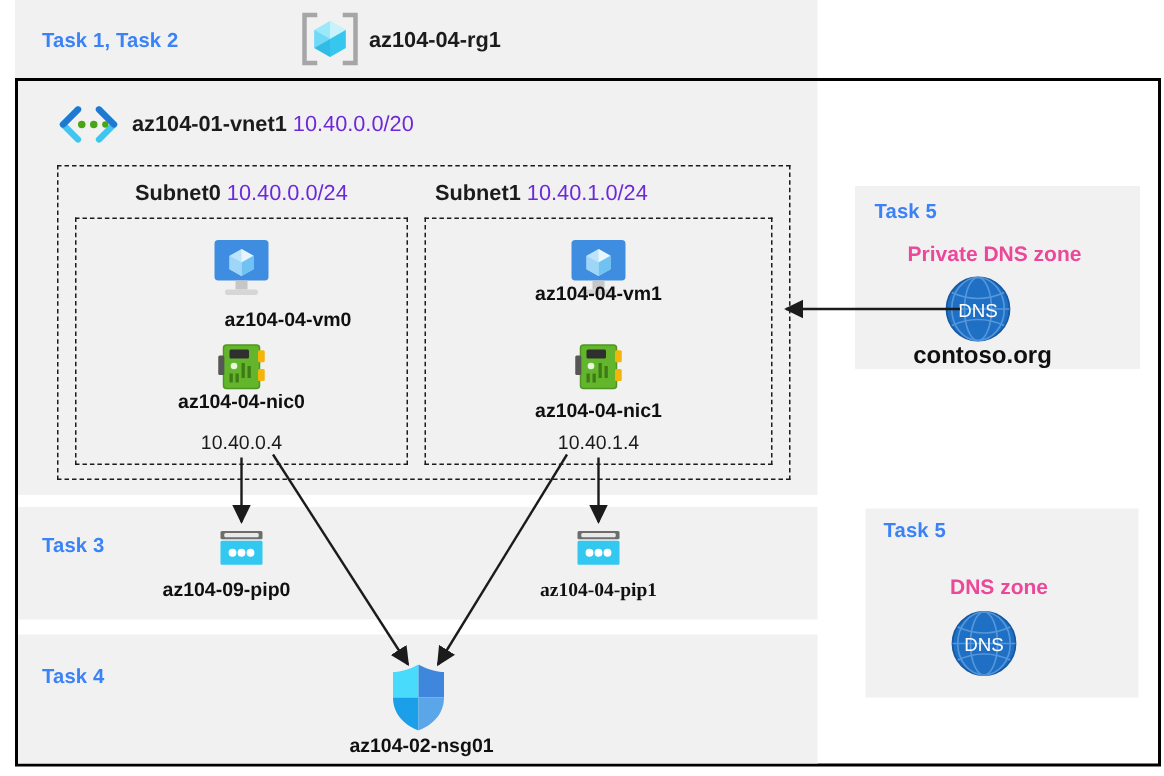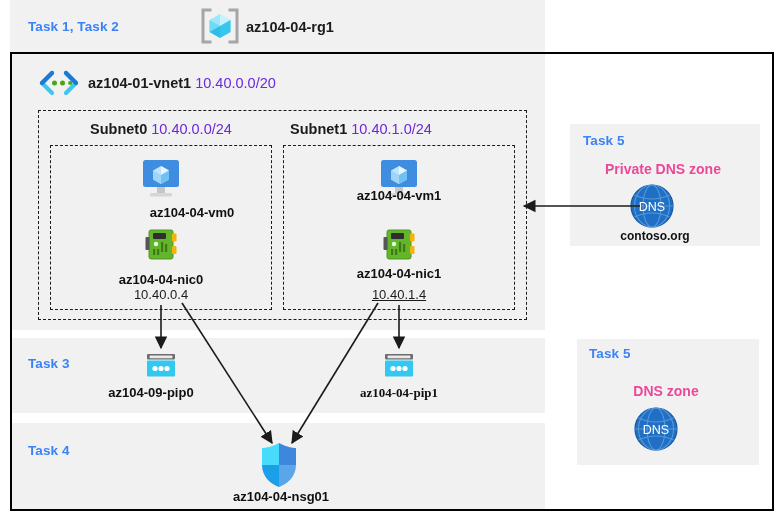--- a/index.html
+++ b/index.html
@@ -146,21 +146,21 @@
       <rect x="30" y="5.5" width="4.5" height="8" rx="1" fill="#f5b40a"></rect>
       <rect x="30" y="18" width="4.5" height="8" rx="1" fill="#f5b40a"></rect>
       <rect x="11" y="5" width="13" height="6" rx="1" fill="#2f2f2f"></rect>
       <circle cx="14" cy="16" r="2.2" fill="#eaf7e0"></circle>
       <rect x="19" y="14" width="2.2" height="10" fill="#3f7a17"></rect>
       <rect x="23" y="16" width="2.2" height="8" fill="#3f7a17"></rect>
       <rect x="11" y="21" width="2.2" height="6" fill="#3f7a17"></rect>
       <rect x="15" y="21" width="2.2" height="6" fill="#3f7a17"></rect>
     </svg>
   </div>
-  <div class="node-label" style="left:161px;top:272px;">az104-04-nic0</div>
+  <div class="node-label" style="left:161px;top:260px;">az104-04-nic0</div>
   <div class="node-sub" style="left:161px;top:287px;">10.40.0.4</div>
 
   <div class="hdr" style="left:290px;top:121px;">
     <b>Subnet1</b><span>&nbsp;</span><span class="cidr">10.40.1.0/24</span>
   </div>
   <div class="dashed" style="left:283px;top:145px;width:232px;height:165px;"></div>
 
   <div class="icon" style="left:399px;top:158px;">
     <svg width="48" height="42" viewBox="0 0 48 42">
       <rect x="6" y="2" width="36" height="27" rx="2.5" fill="#3f8de0"></rect>
@@ -183,21 +183,21 @@
       <rect x="30" y="18" width="4.5" height="8" rx="1" fill="#f5b40a"></rect>
       <rect x="11" y="5" width="13" height="6" rx="1" fill="#2f2f2f"></rect>
       <circle cx="14" cy="16" r="2.2" fill="#eaf7e0"></circle>
       <rect x="19" y="14" width="2.2" height="10" fill="#3f7a17"></rect>
       <rect x="23" y="16" width="2.2" height="8" fill="#3f7a17"></rect>
       <rect x="11" y="21" width="2.2" height="6" fill="#3f7a17"></rect>
       <rect x="15" y="21" width="2.2" height="6" fill="#3f7a17"></rect>
     </svg>
   </div>
   <div class="node-label" style="left:399px;top:266px;">az104-04-nic1</div>
-  <div class="node-sub" style="left:399px;top:287px;text-decoration:underline;">10.40.1.4</div>
+  <div class="node-sub" style="left:399px;top:287px;">10.40.1.4</div>
 
   <div class="panel" style="left:12px;top:338px;width:533px;height:75px;"></div>
   <div class="task-label" style="left:28px;top:356px;">Task 3</div>
 
   <div class="icon" style="left:161px;top:352px;">
     <svg width="36" height="30" viewBox="0 0 36 30">
       <rect x="4" y="2" width="28" height="5.5" rx="1" fill="#6d6d6d"></rect>
       <rect x="6.5" y="3.4" width="23" height="2.8" rx="1" fill="#e9e9e9"></rect>
       <rect x="4" y="8.5" width="28" height="16" rx="1" fill="#32c8f0"></rect>
       <circle cx="12" cy="16.5" r="2.6" fill="#ffffff"></circle>
@@ -230,41 +230,41 @@
         </clipPath>
       </defs>
       <g clip-path="url(#shieldclip)">
         <rect x="0" y="0" width="21" height="24" fill="#49dbfb"></rect>
         <rect x="21" y="0" width="21" height="24" fill="#3f87dd"></rect>
         <rect x="0" y="24" width="21" height="24" fill="#1a9fe8"></rect>
         <rect x="21" y="24" width="21" height="24" fill="#5aa6e8"></rect>
       </g>
     </svg>
   </div>
-  <div class="node-label" style="left:281px;top:489px;">az104-04-nsg01</div>
+  <div class="node-label" style="left:281px;top:489px;">az104-02-nsg01</div>
 
   <div class="panel" style="left:570px;top:124px;width:190px;height:122px;"></div>
   <div class="task-label" style="left:583px;top:133px;">Task 5</div>
   <div class="centered-title" style="left:663px;top:161px;">Private DNS zone</div>
 
   <div class="icon" style="left:652px;top:183px;">
     <svg width="46" height="46" viewBox="0 0 46 46">
       <circle cx="23" cy="23" r="21" fill="#1f6fc4"></circle>
       <circle cx="23" cy="23" r="21" fill="none" stroke="#1558a3" stroke-width="1.2"></circle>
       <g stroke="#5f9fe0" stroke-width="1.1" fill="none" opacity=".85">
         <ellipse cx="23" cy="23" rx="9" ry="21"></ellipse>
         <ellipse cx="23" cy="23" rx="17.5" ry="21"></ellipse>
         <line x1="2" y1="23" x2="44" y2="23"></line>
         <path d="M5.5 12 Q23 20, 40.5 12"></path>
         <path d="M5.5 34 Q23 26, 40.5 34"></path>
       </g>
       <text x="23" y="28" font-family="Liberation Sans, sans-serif" font-size="12.5" fill="#ffffff" text-anchor="middle">DNS</text>
     </svg>
   </div>
-  <div class="node-label" style="left:655px;top:229px;font-size:12px;">contoso.org</div>
+  <div class="node-label" style="left:655px;top:229px;font-size:16px;">contoso.org</div>
 
   <div class="panel" style="left:577px;top:339px;width:182px;height:126px;"></div>
   <div class="task-label" style="left:589px;top:346px;">Task 5</div>
   <div class="centered-title" style="left:666px;top:383px;">DNS zone</div>
 
   <div class="icon" style="left:656px;top:406px;">
     <svg width="46" height="46" viewBox="0 0 46 46">
       <circle cx="23" cy="23" r="21" fill="#1f6fc4"></circle>
       <circle cx="23" cy="23" r="21" fill="none" stroke="#1558a3" stroke-width="1.2"></circle>
       <g stroke="#5f9fe0" stroke-width="1.1" fill="none" opacity=".85">

